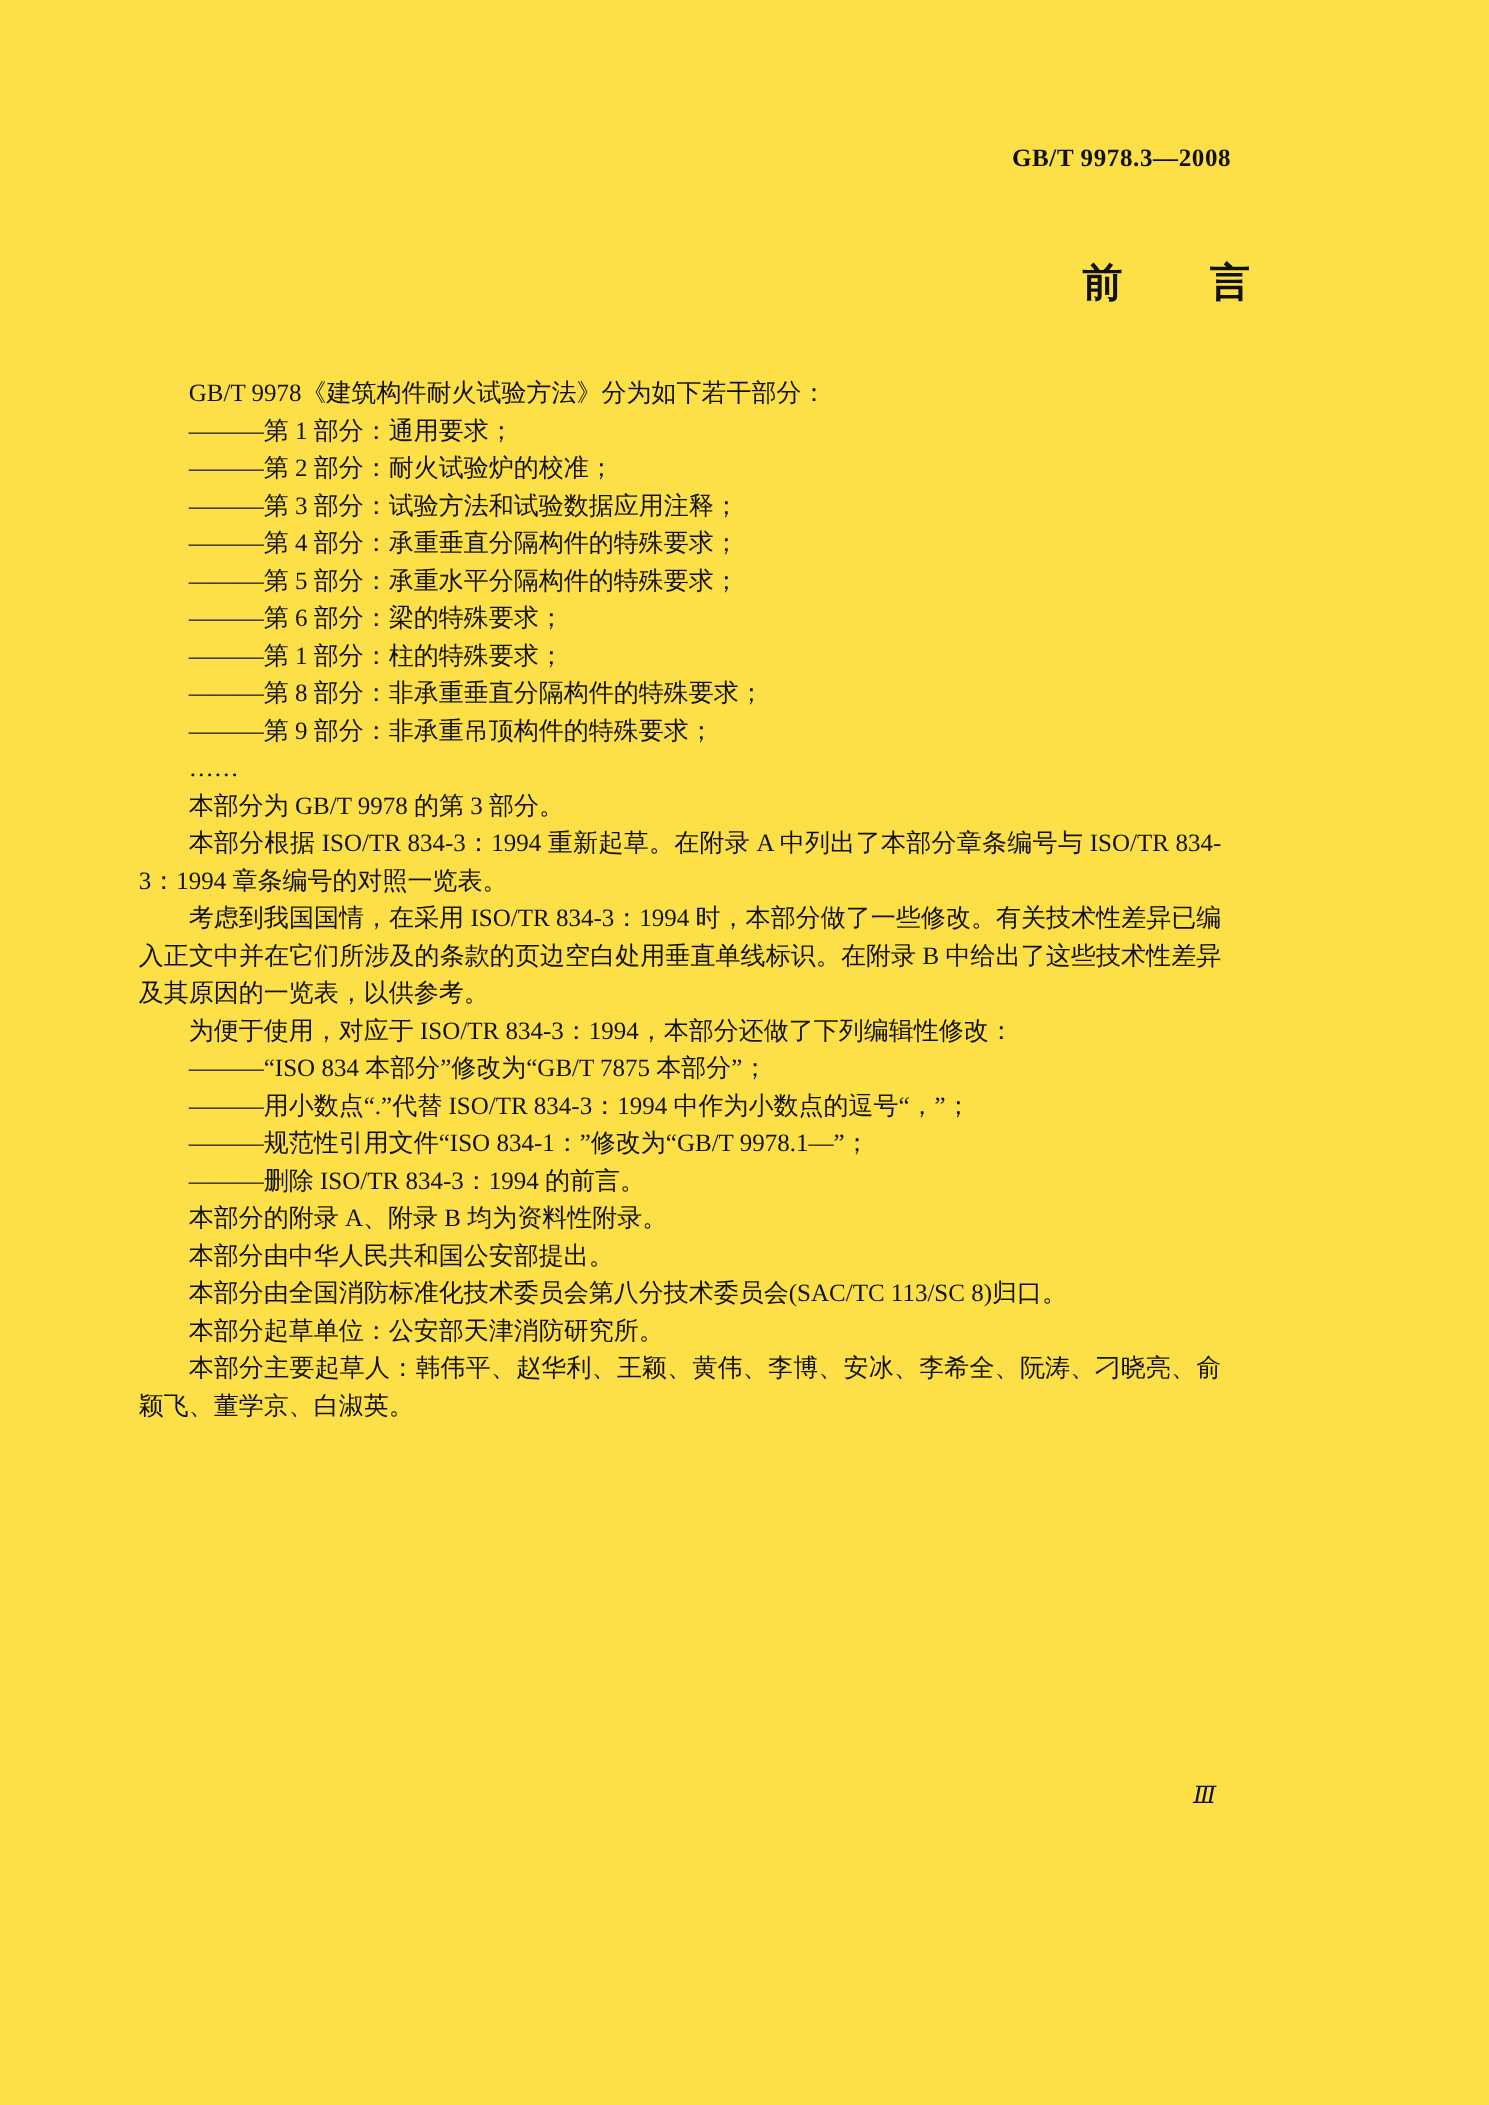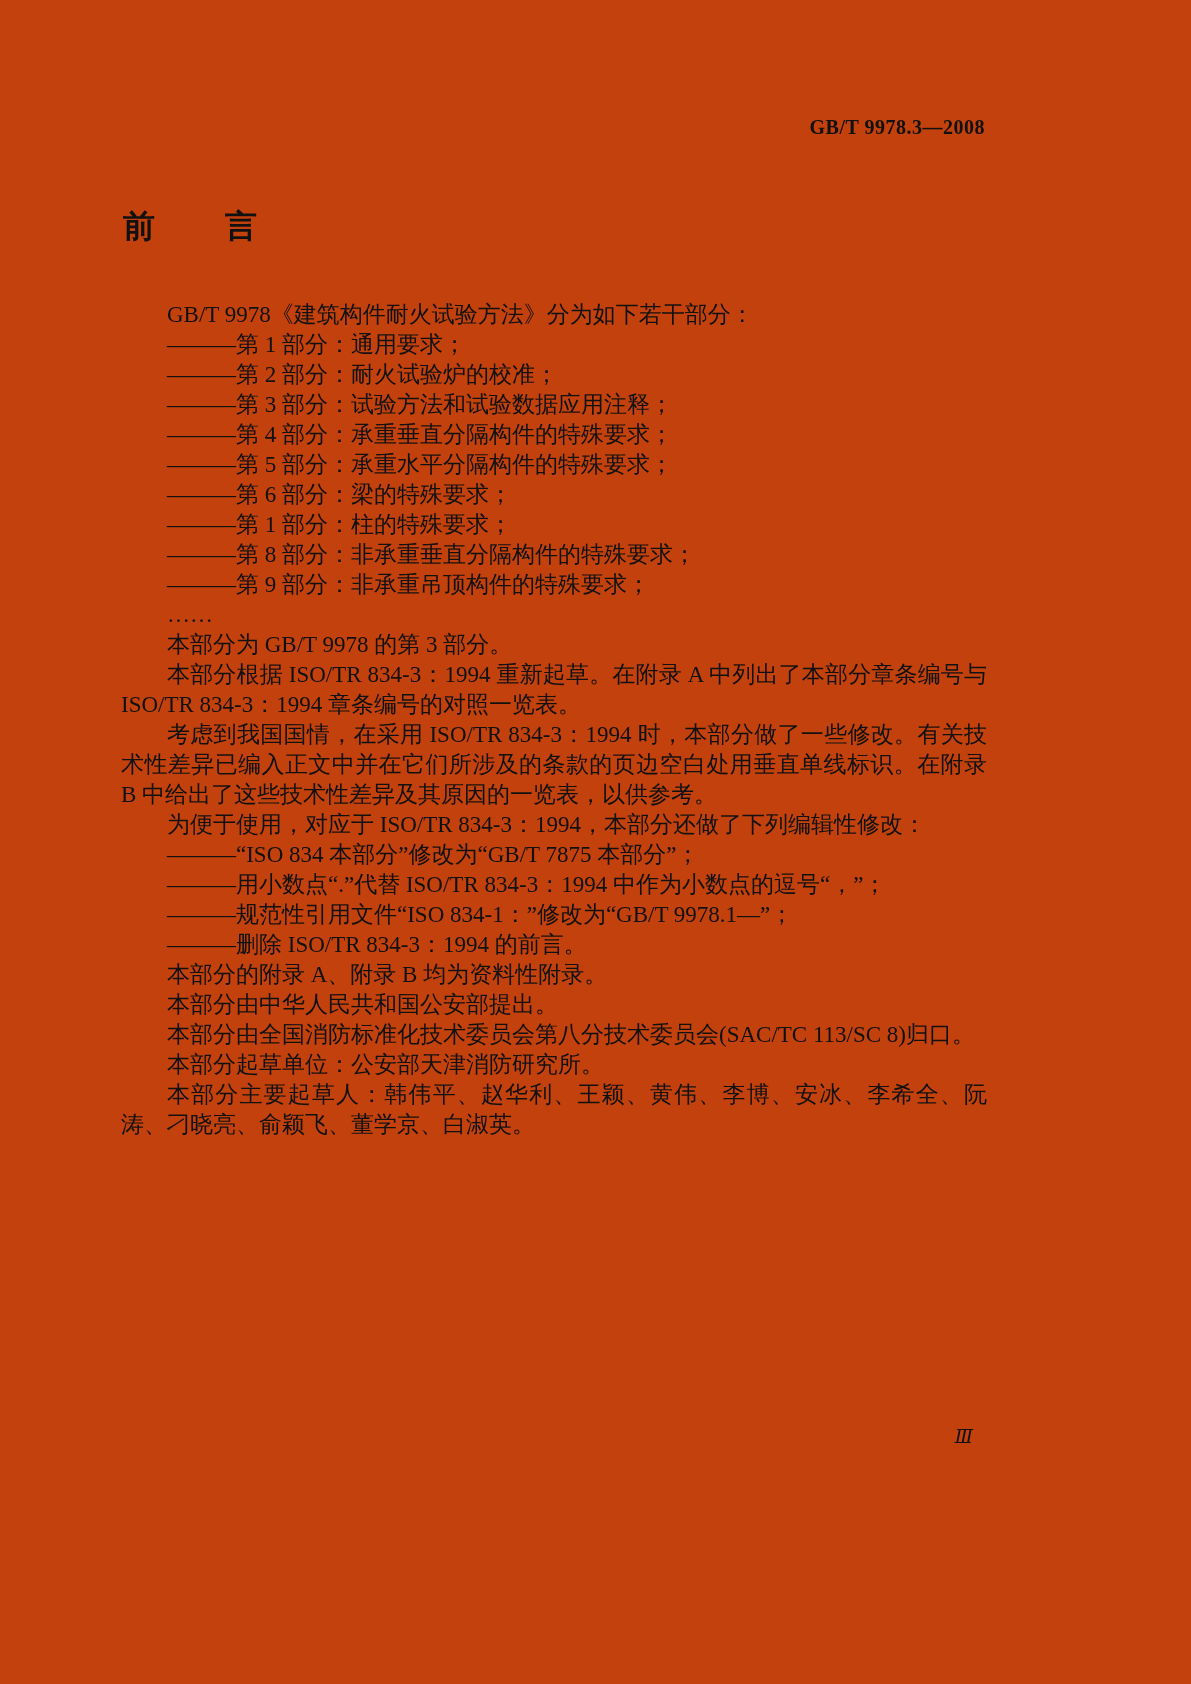--- a/index.html
+++ b/index.html
@@ -5,49 +5,49 @@
   html, body {
     margin: 0;
     padding: 0;
     background: #e8e8e8;
   }
   .page {
     position: relative;
     width: 1191px;
     height: 1684px;
     margin: 0 auto;
-    background: #c2410c;
+    background: #fde047;
     font-family: "Liberation Serif", "DejaVu Serif", serif;
     color: #111;
     overflow: hidden;
   }
   .doc-number {
     position: absolute;
     top: 116px;
     right: 206px;
     font-size: 20px;
     font-weight: bold;
     letter-spacing: 0.5px;
   }
   .page-title {
     position: absolute;
     top: 205px;
-    left: 123px;
+    left: 136px;
     width: 866px;
-    text-align: left;
+    text-align: right;
     font-size: 32px;
     font-weight: bold;
     letter-spacing: 2px;
   }
   .body-text {
     position: absolute;
     top: 300px;
-    left: 121px;
+    left: 111px;
     width: 866px;
-    font-size: 23px;
+    font-size: 20px;
     line-height: 30px;
     text-align: justify;
   }
   .body-text p {
     margin: 0;
     padding: 0;
     text-indent: 2em;
   }
   .page-number {
     position: absolute;

